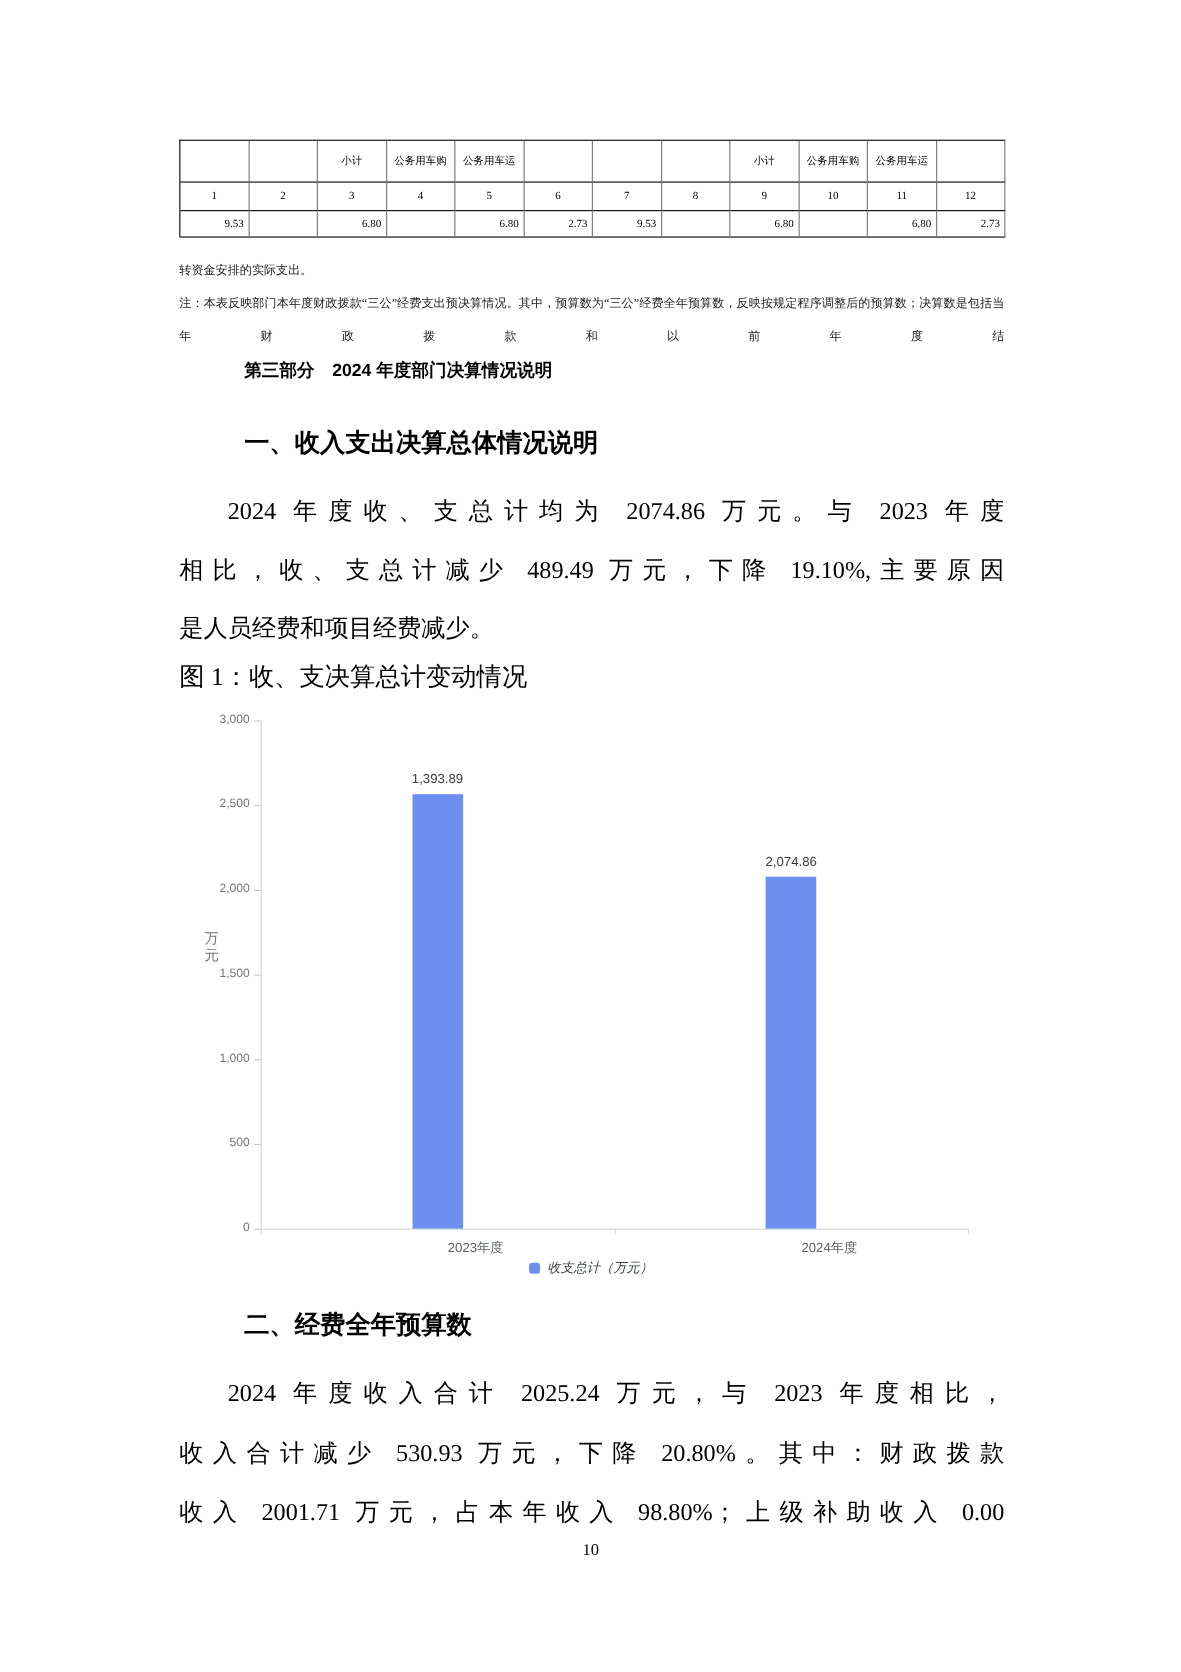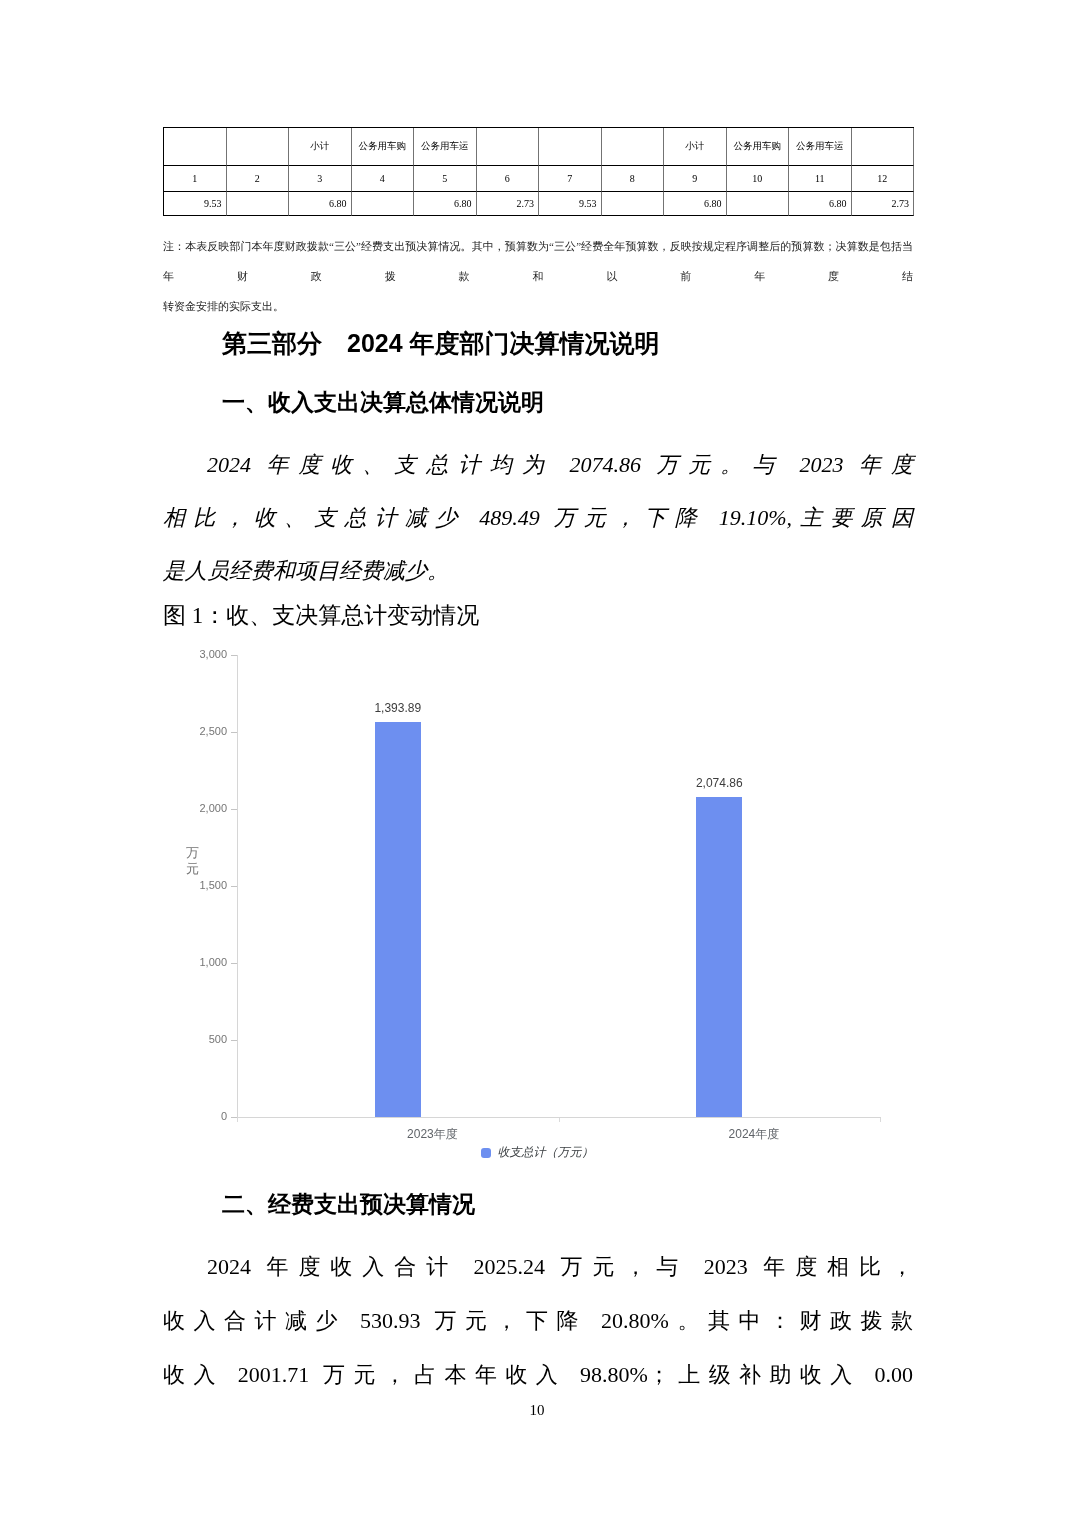--- a/index.html
+++ b/index.html
@@ -16,27 +16,27 @@
   .t-idx  > div{height:25px;justify-content:center;font-size:10px;}
   .t-val  > div{height:24px;justify-content:flex-end;padding-right:4px;font-size:10px;box-sizing:border-box;}
 
   
   .note{left:163px;top:231px;width:750px;font-size:11px;line-height:30px;color:#1c1c1c;}
   .note .tline{text-align:justify;text-align-last:justify;}
   .note .tline.last{text-align-last:left;}
 
   
   .h-part{left:222px;top:327px;font-family:"Liberation Sans","DejaVu Sans",sans-serif;
-          font-weight:bold;font-size:25px;white-space:nowrap;}
+          font-weight:bold;font-size:16px;white-space:nowrap;}
   .h-sec1{left:222px;top:387px;}
   .h-sec2{left:222px;top:1189px;}
   .h-sec{font-family:"Liberation Sans","DejaVu Sans",sans-serif;font-weight:bold;font-size:23px;white-space:nowrap;}
 
   .para{left:163px;width:750px;font-size:22px;line-height:53px;}
-  .p1{top:438px;font-style:italic;}
+  .p1{top:438px;}
   .p2{top:1240px;line-height:54px;}
   .para .tline{text-align:justify;text-align-last:justify;}
   .para .tline.first{text-indent:44px;}
   .para .tline.last{text-align-last:left;}
   .para.p-endless .tline.last{text-align-last:justify;}
 
   .fig-title{left:163px;top:600px;width:750px;font-size:23px;}
 
   .page-num{left:0;top:1402px;width:100%;text-align:center;font-size:15px;}
 
@@ -100,22 +100,22 @@
       <div>9.53</div>
       <div></div>
       <div>6.80</div>
       <div></div>
       <div>6.80</div>
       <div class="last">2.73</div>
     </div>
 </div>
 
 <div class="abs note">
+    <div class="tline last">转资金安排的实际支出。</div>
     <div class="tline first">注：本表反映部门本年度财政拨款“三公”经费支出预决算情况。其中，预算数为“三公”经费全年预算数，反映按规定程序调整后的预算数；决算数是包括当年财政拨款和以前年度结</div>
-    <div class="tline last">转资金安排的实际支出。</div>
   </div>
 
 <div class="abs h-part">第三部分　2024 年度部门决算情况说明</div>
 <div class="abs h-sec h-sec1">一、收入支出决算总体情况说明</div>
 
 <div class="abs para p1">
     <div class="tline first">2024 年度收、支总计均为 2074.86 万元。与 2023 年度</div>
     <div class="tline">相比，收、支总计减少 489.49 万元，下降 19.10%,主要原因</div>
     <div class="tline last">是人员经费和项目经费减少。</div>
   </div>
@@ -147,20 +147,20 @@
     <div class="xtick-mark" style="left: 376.5px; top: 473px;"></div>
     <div class="xtick-mark" style="left: 698px; top: 473px;"></div>
     <div class="bar" style="left: 192.75px; top: 77.0901px; width: 46px; height: 394.91px; background: rgb(109, 143, 240);"></div>
     <div class="bar-label" style="left: 155.75px; top: 56.0901px;">1,393.89</div>
     <div class="xlabel" style="left: 155.75px; top: 481px;">2023年度</div>
     <div class="bar" style="left: 514.25px; top: 152.472px; width: 46px; height: 319.528px; background: rgb(109, 143, 240);"></div>
     <div class="bar-label" style="left: 477.25px; top: 131.472px; text-align: center;">2,074.86</div>
     <div class="xlabel" style="left: 477.25px; top: 481px;">2024年度</div>
   </div>
 
-<div class="abs h-sec h-sec2">二、经费支出预决算情况</div>
+<div class="abs h-sec h-sec2">二、经费全年预算数</div>
 <div class="abs para p2 p-endless">
     <div class="tline first">2024 年度收入合计 2025.24 万元，与 2023 年度相比，</div>
     <div class="tline">收入合计减少 530.93 万元，下降 20.80%。其中：财政拨款</div>
     <div class="tline last">收入 2001.71 万元，占本年收入 98.80%；上级补助收入 0.00</div>
   </div>
 
 <div class="abs page-num">10</div>
 
 </body></html>

